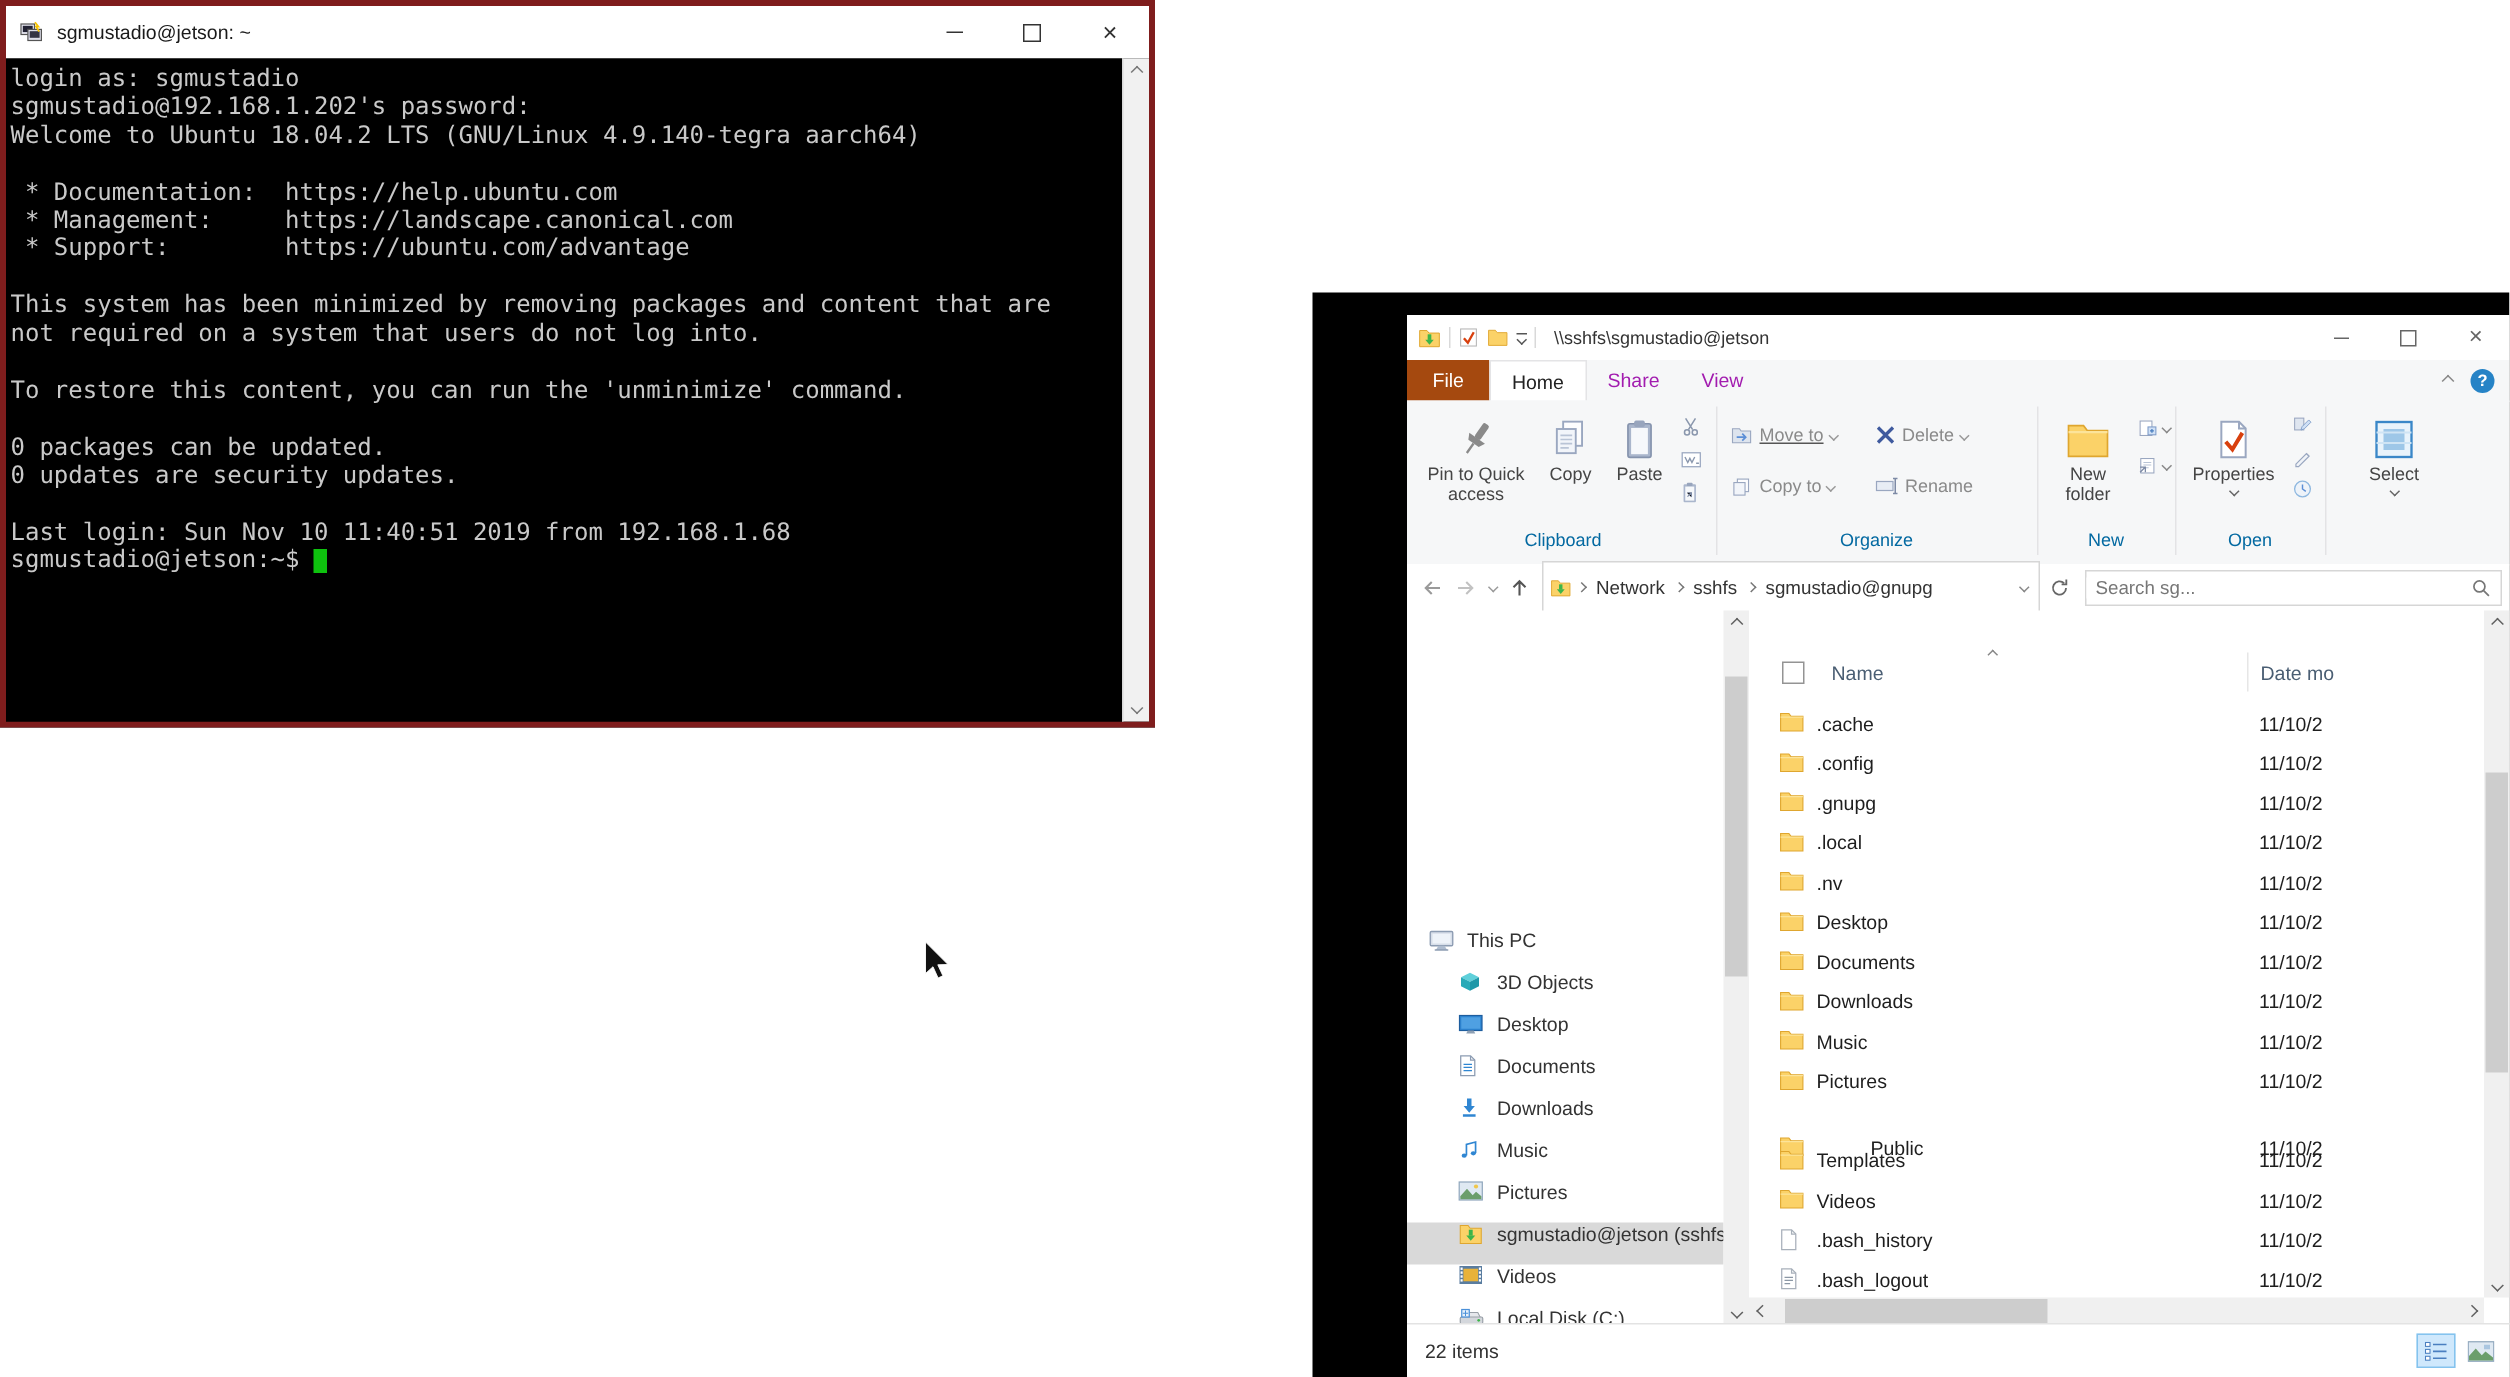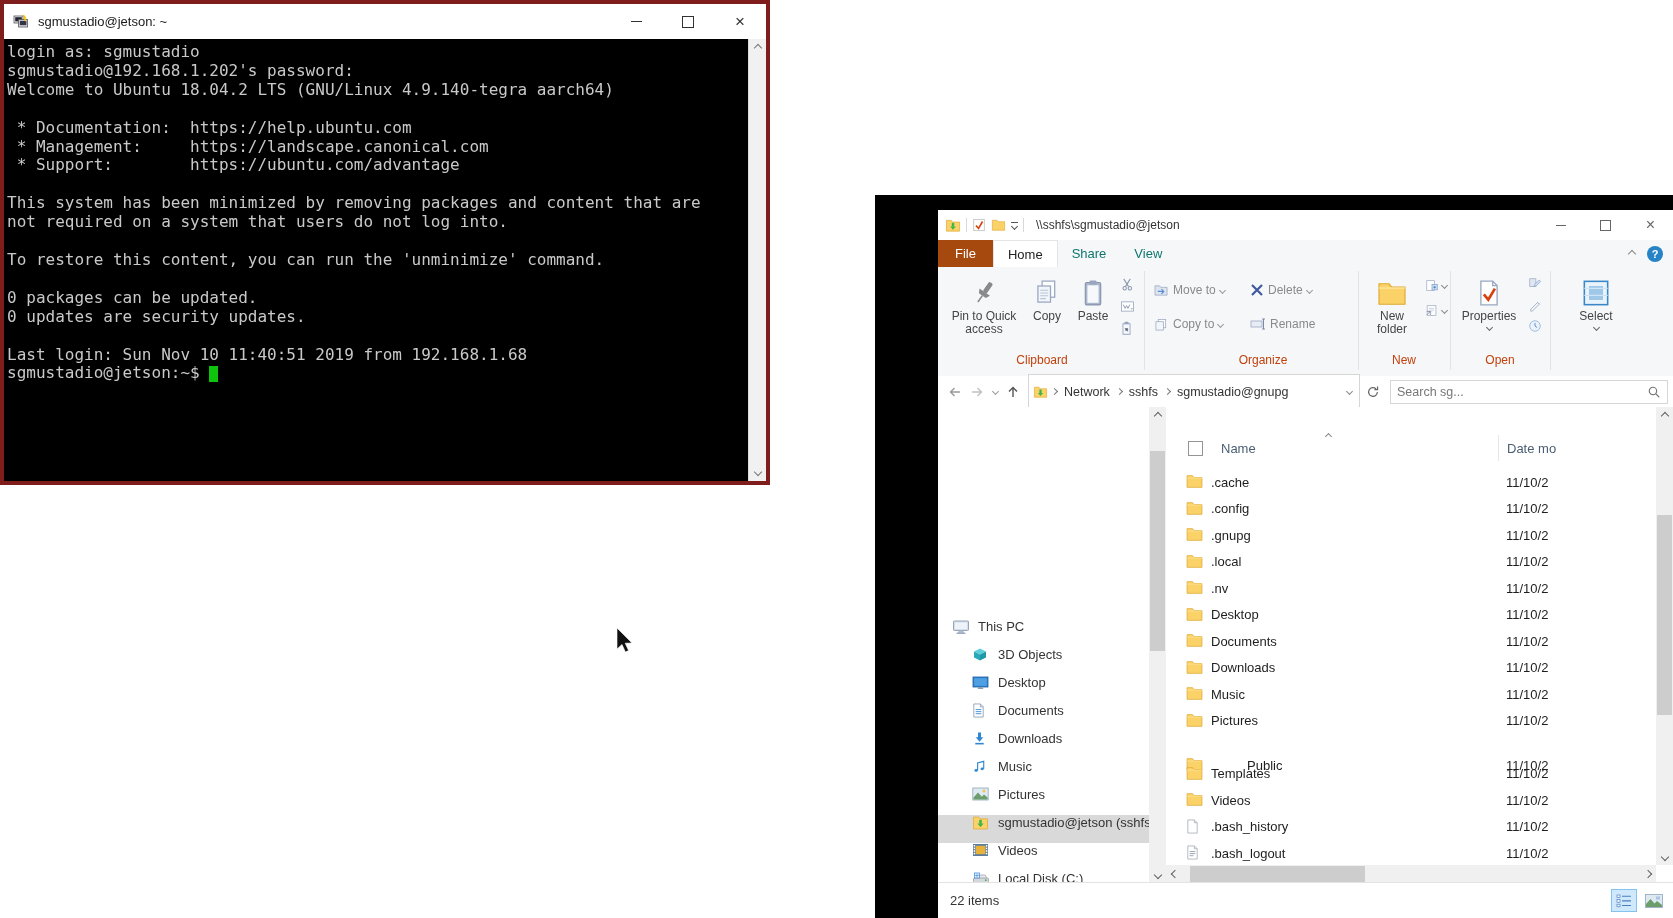--- a/index.html
+++ b/index.html
@@ -45,30 +45,30 @@
   .qat-sep{width:1px;height:14px;background:#d9d9d9;}
   #ex-title{margin-left:12px;font-size:12px;color:#333;}
   .ex-ctrls{margin-left:auto;display:flex;height:100%;}
   .ex-ctrl{width:45px;height:100%;display:flex;align-items:center;justify-content:center;}
   .exg-min{width:10px;height:1px;background:#666;}
   .exg-max{width:9px;height:9px;border:1px solid #666;}
   .exg-close{font-size:16px;color:#666;line-height:1;}
 
   
   #ex-tabs{position:absolute;left:0;top:30px;right:0;height:27px;background:#f6f7f8;border-bottom:1px solid #f6f7f8;display:flex;align-items:stretch;}
-  .tab{padding:0 14px;display:flex;align-items:center;font-size:13px;color:#0f766e;}
+  .tab{padding:0 14px;display:flex;align-items:center;font-size:13px;color:#a21caf;}
   .tab.file{background:#a5490f;color:#fff;padding:0 17px;}
   .tab.active{background:#fff;border:1px solid #e4e4e6;border-bottom:none;color:#222;}
   .tab-right{margin-left:auto;display:flex;align-items:center;gap:12px;margin-right:10px;}
   .help-dot{width:16px;height:16px;border-radius:50%;background:#2683c6;color:#fff;font-size:11px;font-weight:bold;
             display:flex;align-items:center;justify-content:center;}
 
   
   #ex-ribbon{position:absolute;left:0;top:57px;right:0;height:109px;background:#f6f7f8;border-bottom:1px solid #d9dadb;}
-  .rgroup-label{position:absolute;top:86px;height:18px;font-size:12px;color:#c2410c;text-align:center;}
+  .rgroup-label{position:absolute;top:86px;height:18px;font-size:12px;color:#0369a1;text-align:center;}
   .rsep{position:absolute;top:4px;bottom:6px;width:1px;background:#e3e3e5;}
   .bigbtn{position:absolute;top:6px;display:flex;flex-direction:column;align-items:center;font-size:12px;line-height:13px;color:#454545;text-align:center;}
   .bigbtn .bicon{height:34px;display:flex;align-items:flex-end;justify-content:center;margin-bottom:3px;}
   .smallbtn{position:absolute;display:flex;align-items:center;gap:4px;font-size:12px;color:#555;}
   .smicon-col{position:absolute;display:flex;flex-direction:column;gap:8px;}
   .dim{color:#8a8a8a;}
 
   
   #ex-addr{position:absolute;left:0;top:166px;right:0;height:31px;background:#fff;display:flex;align-items:center;}
   .nav-btn{width:22px;height:22px;display:flex;align-items:center;justify-content:center;}
@@ -290,21 +290,21 @@
             <rect x="4" y="4.5" width="8" height="12.5" fill="#f6f8fb"></rect>
             <rect x="5.5" y="1" width="5" height="3" rx="0.8" fill="#98a5bd"></rect>
             <path d="M5.5 14l4-4M5.5 10h4v4" stroke="#6b7florida" stroke-width="0"></path>
             <path d="M6 13.5l3.5-3.5M6 10h3.5v3.5" stroke="#7d8aa5" stroke-width="1" fill="none"></path>
           </svg>
       </span>
     </div>
     <div class="rgroup-label" style="left:2px;width:204px;">Clipboard</div>
     <div class="rsep" style="left:206px;"></div>
 
-    <div class="smallbtn" style="left:216px;top:16px;">
+    <div class="smallbtn" style="left:216px;top:16px;text-decoration:underline;">
       <span>
         <svg width="15" height="13" viewBox="0 0 16 14">
             <path d="M1 2h5l1.2 1.6H14V12H1z" fill="#dde4ee" stroke="#9aa7c0" stroke-width="0.8"></path>
             <path d="M4 8h6M8 5.5L10.5 8 8 10.5" stroke="#5b8ed6" stroke-width="1.2" fill="none"></path>
           </svg>
       </span>
       <span class="dim">Move to</span>
         <span class="chv down tiny" style="border-color:#999;"></span>
     </div>
     <div class="smallbtn" style="left:216px;top:50px;">
@@ -328,21 +328,21 @@
     </div>
     <div class="smallbtn" style="left:312px;top:50px;">
       <span>
         <svg width="16" height="12" viewBox="0 0 16 12">
             <rect x="1" y="3" width="11" height="6" fill="#e8edf5" stroke="#9aa7c0" stroke-width="0.8"></rect>
             <path d="M13.5 1v10M12 1h3M12 11h3" stroke="#7d8aa5" stroke-width="1"></path>
           </svg>
       </span>
       <span class="dim">Rename</span>
     </div>
-    <div class="rgroup-label" style="left:206px;width:214px;margin-left:12px;">Organize</div>
+    <div class="rgroup-label" style="left:206px;width:214px;">Organize</div>
     <div class="rsep" style="left:420px;"></div>
 
     <div class="bigbtn" style="left:428px;width:52px;">
       <span class="bicon">
         <svg width="30" height="26" viewBox="0 0 16 14">
             <path d="M1 1.5h5.4l1.4 1.8H15v9.2H1z" fill="#fbd268" stroke="#dfa62f" stroke-width="0.6"></path>
             <path d="M1 3.8h14" stroke="#fce49a" stroke-width="0.8"></path>
           </svg>
       </span>
       <span>New folder</span>

